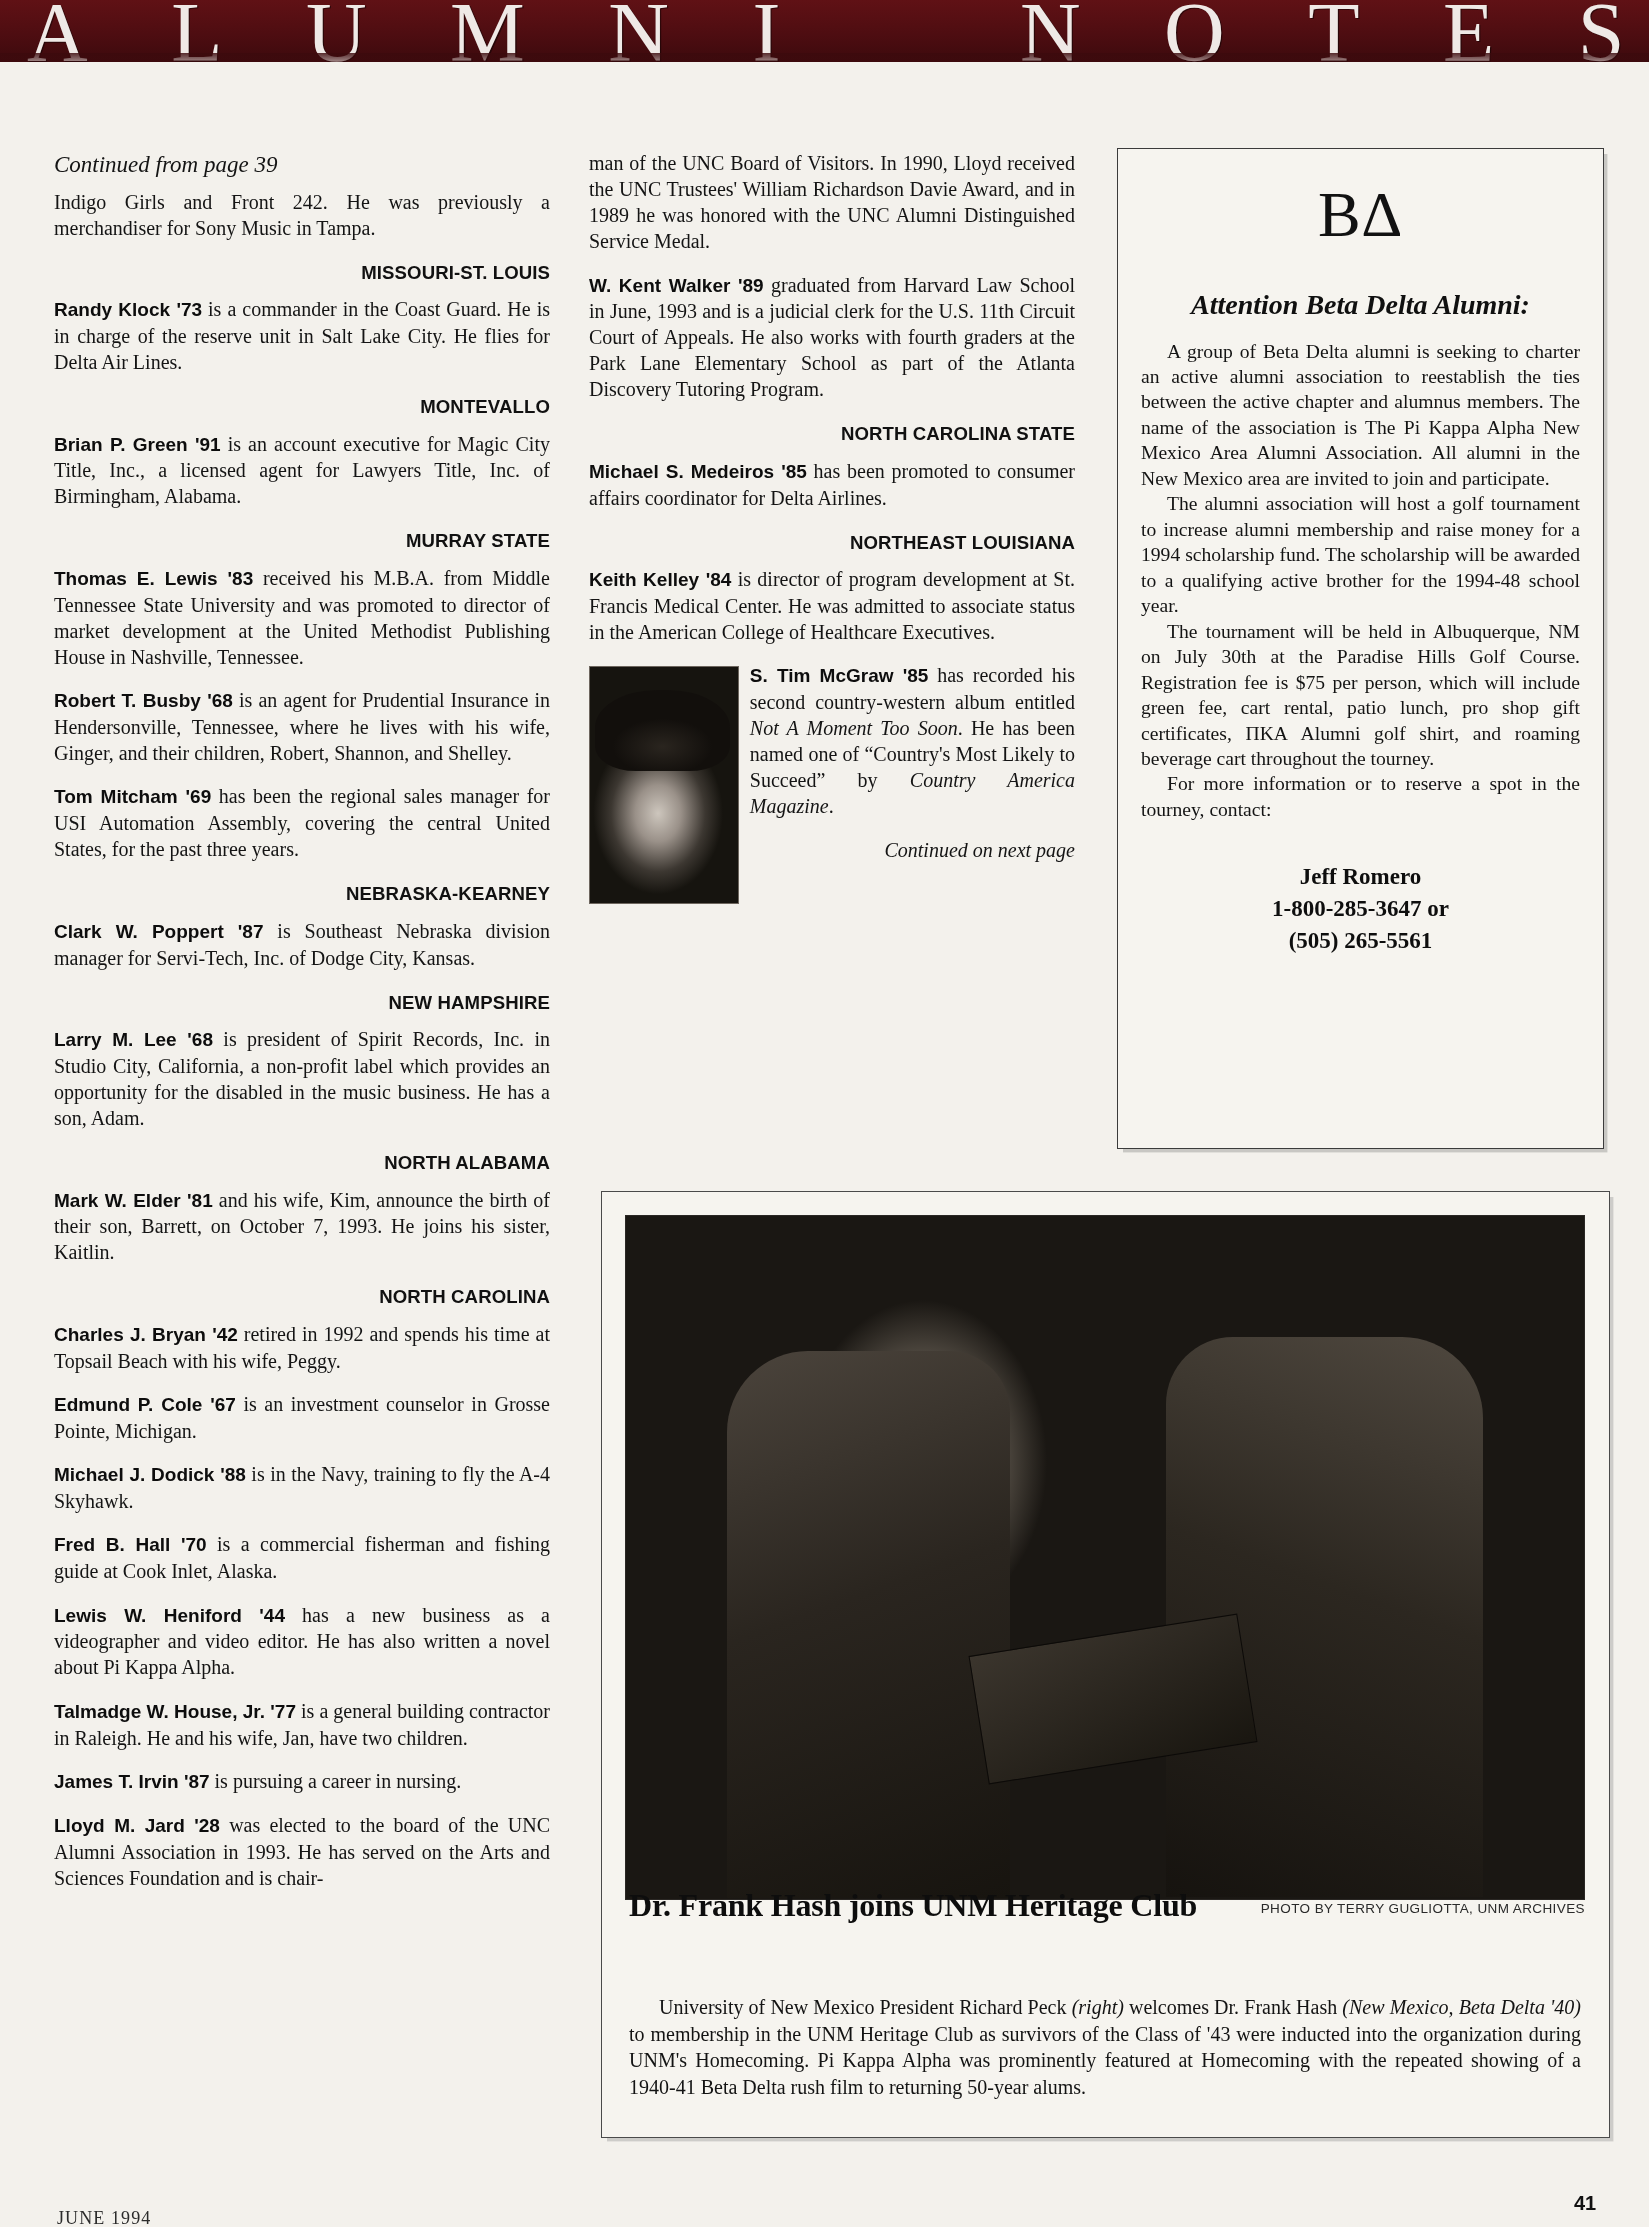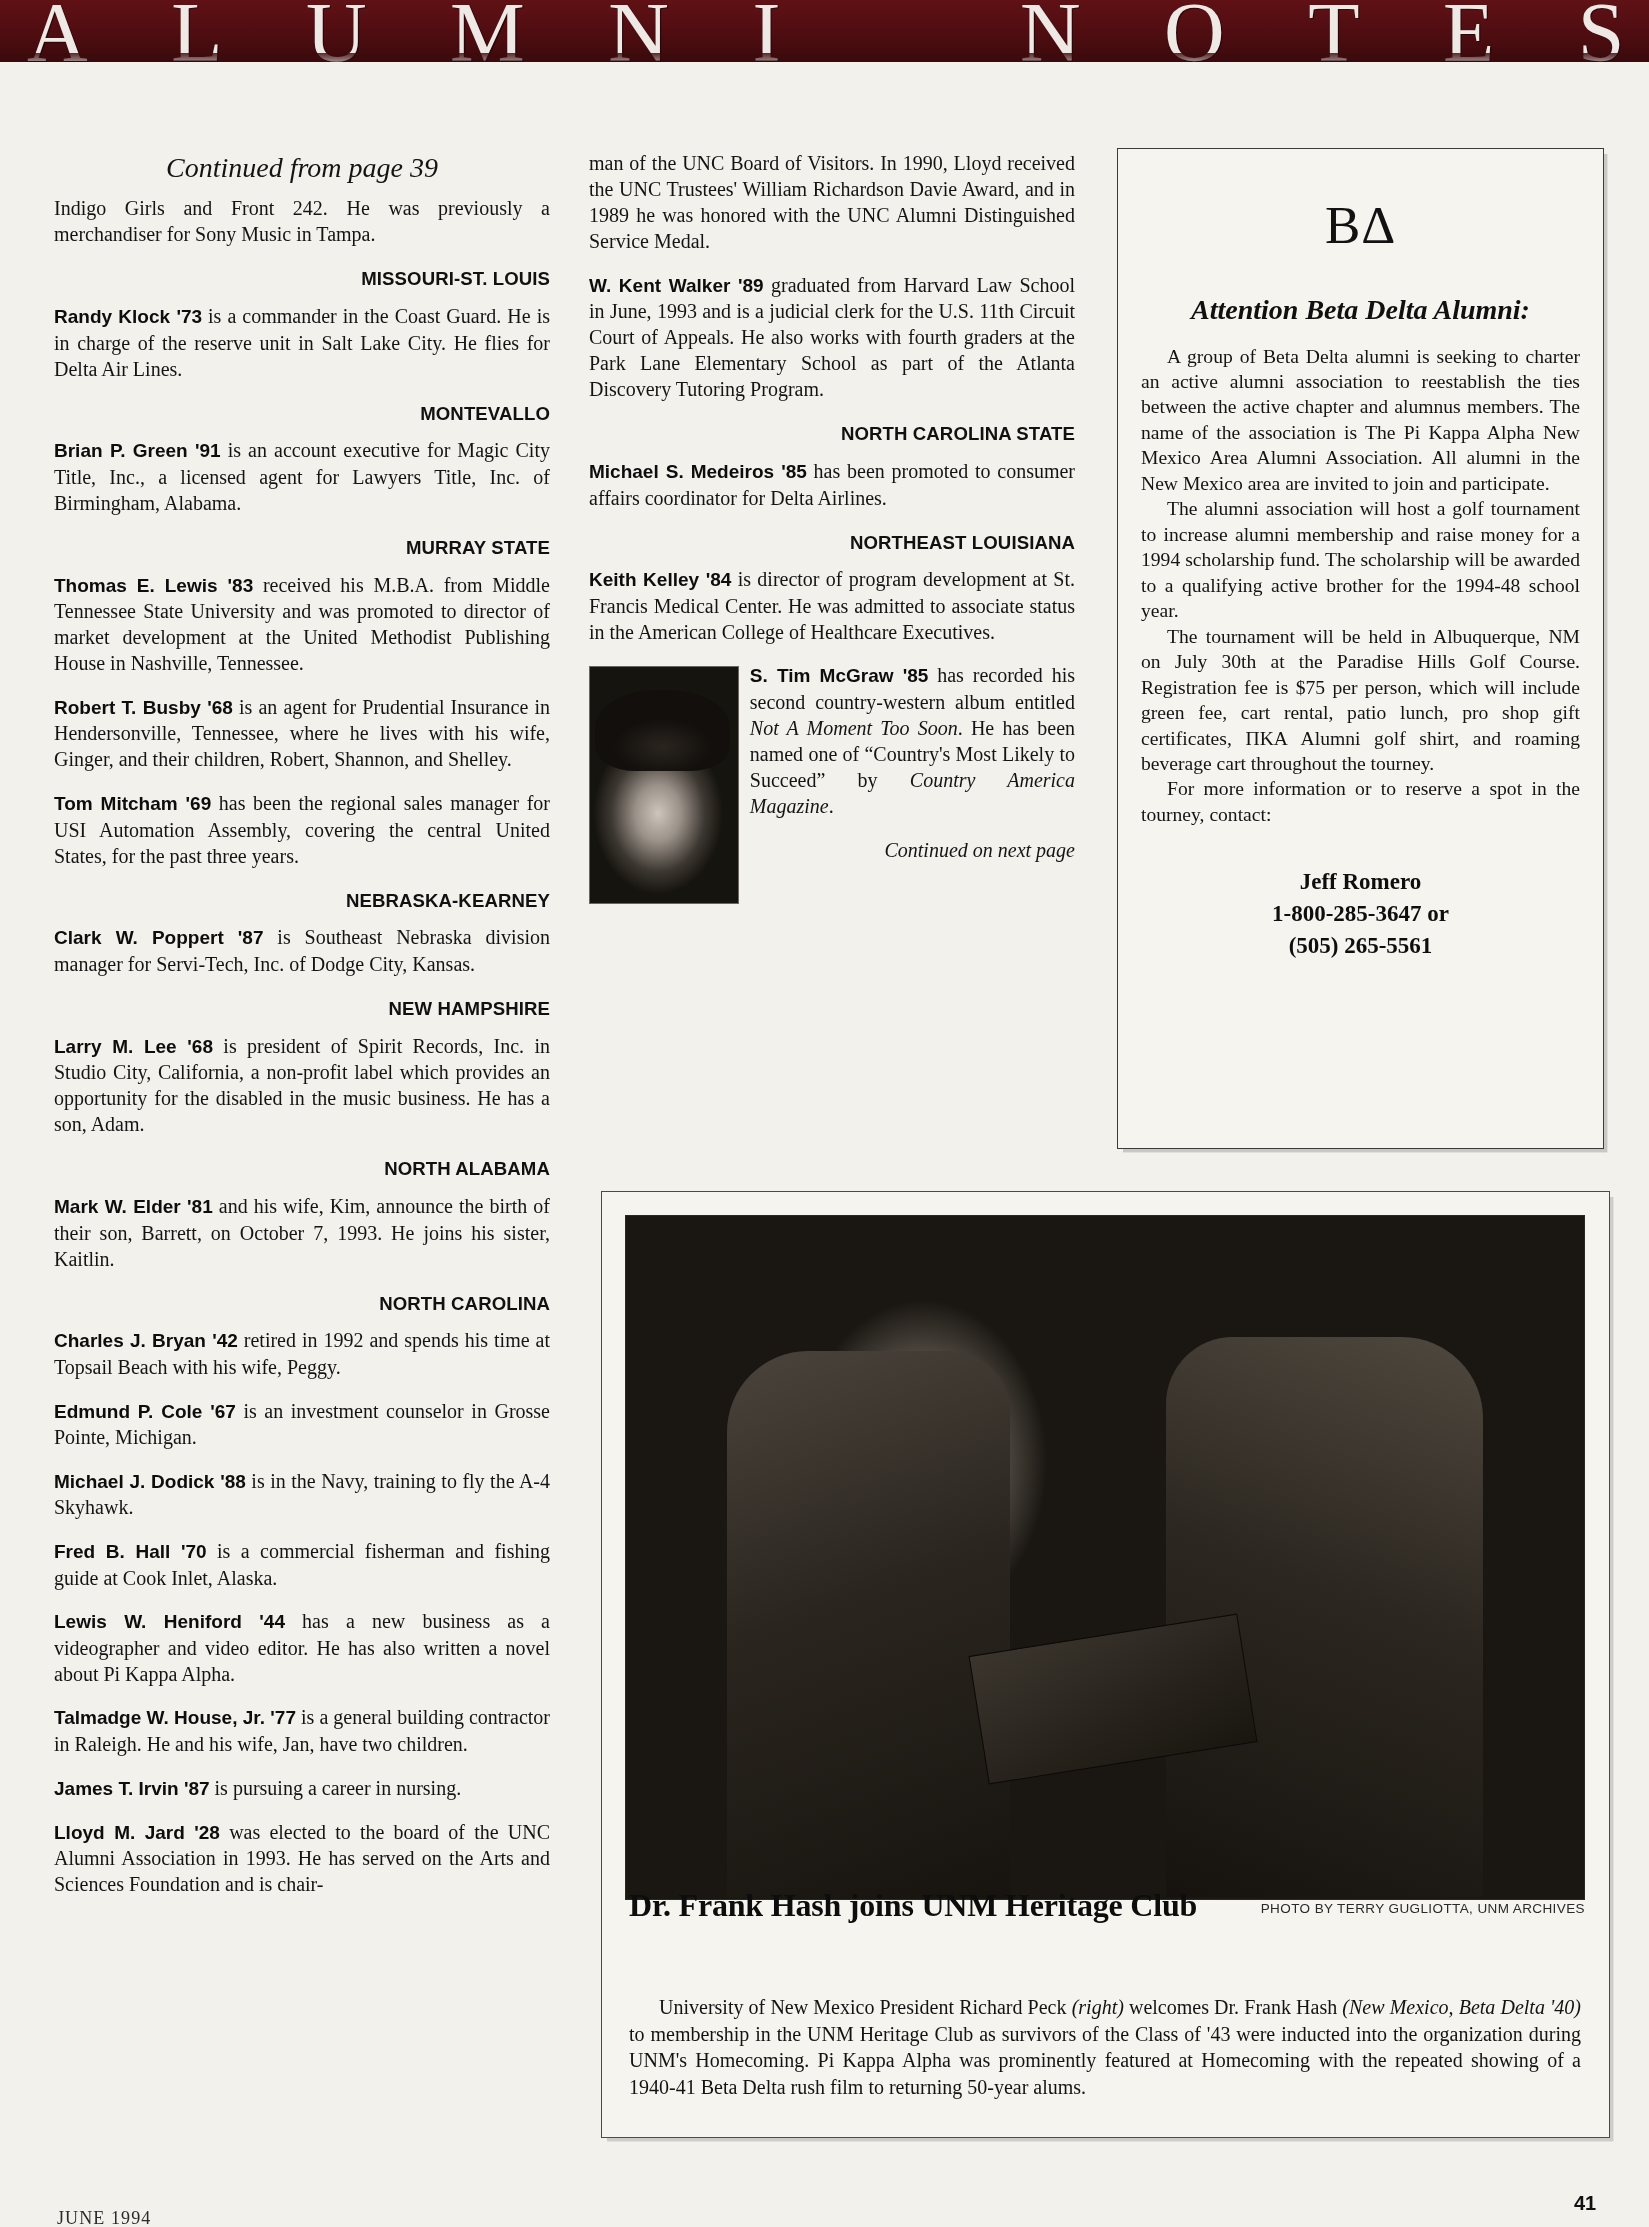--- a/index.html
+++ b/index.html
@@ -44,21 +44,21 @@
     font-size:20px;
     line-height:1.30;
     color:#141414;
     text-align:justify;
     -webkit-hyphens:none;hyphens:none;
   }
   #col1{left:54px;width:496px;}
   #col2{left:589px;width:486px;}
 
   .contfrom{
-    font-style:italic;font-size:28px;margin:0 0 8.8px 0;text-align:center;
+    font-style:italic;font-size:23px;margin:0 0 8.8px 0;text-align:left;
   }
   .chaphead{
     font-family:"Liberation Sans", sans-serif;
     font-weight:bold;font-size:18.6px;letter-spacing:0.1px;
     margin:20px 0 11.5px 0;text-align:right;color:#111;
   }
   .note{margin:0 0 17.5px 0;}
   .note .nm{
     font-family:"Liberation Sans", sans-serif;
     font-weight:bold;font-size:19px;color:#0d0d0d;
@@ -84,21 +84,21 @@
 
   
   #bdbox{
     position:absolute;left:1117px;top:86px;width:485px;height:999px;
     border:1.3px solid #3b3b3b;
     background:#f6f4ef;
     box-shadow:4.7px 4.7px 0 -1.3px rgba(120,120,120,.35);
   }
   #bdbox .inner{padding:26px 23px 13.5px 23px;}
   #bd-letters{
-    text-align:center;font-size:53px;line-height:1;margin:24px 0 42px 0;
+    text-align:center;font-size:64px;line-height:1;margin:8px 0 42px 0;
     font-family:"Liberation Serif", serif;color:#121212;letter-spacing:0.7px;
   }
   #bd-title{
     text-align:center;font-style:italic;font-weight:bold;
     font-size:28px;margin:0 0 17.5px 0;color:#101010;
   }
   #bdbox p{
     margin:0;text-indent:26px;font-size:19.6px;line-height:1.30;
     text-align:justify;color:#141414;
   }

